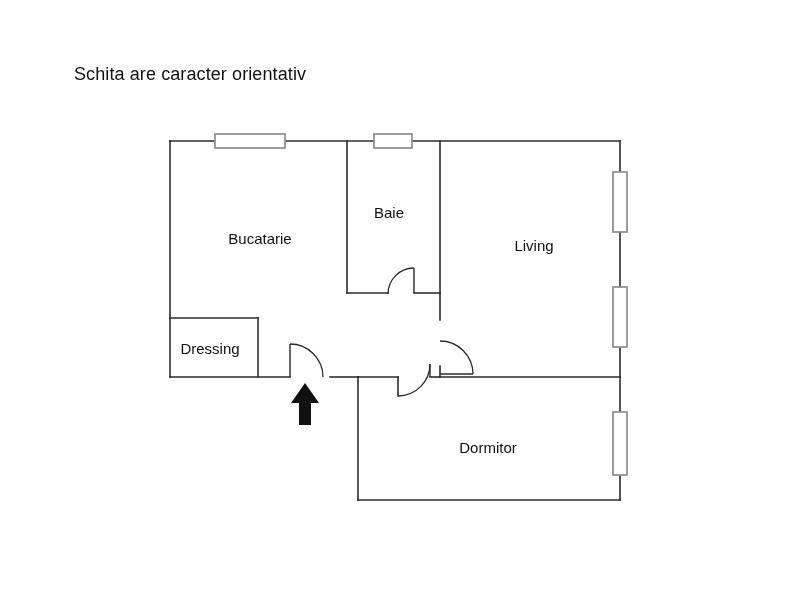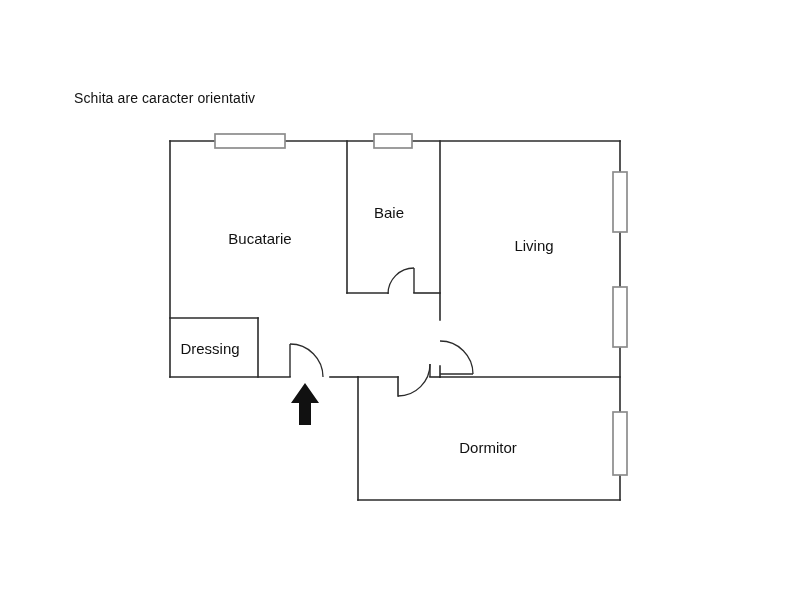--- a/index.html
+++ b/index.html
@@ -17,22 +17,22 @@
   #plan-container {
     position: absolute;
     left: 0;
     top: 0;
     width: 800px;
     height: 600px;
   }
   .plan-title {
     position: absolute;
     left: 74px;
-    top: 90px;
-    font-size: 14px;
+    top: 64px;
+    font-size: 18px;
     color: #111111;
     letter-spacing: 0.1px;
     white-space: nowrap;
   }
   svg#floorplan {
     position: absolute;
     left: 0;
     top: 0;
   }
   .wall {

